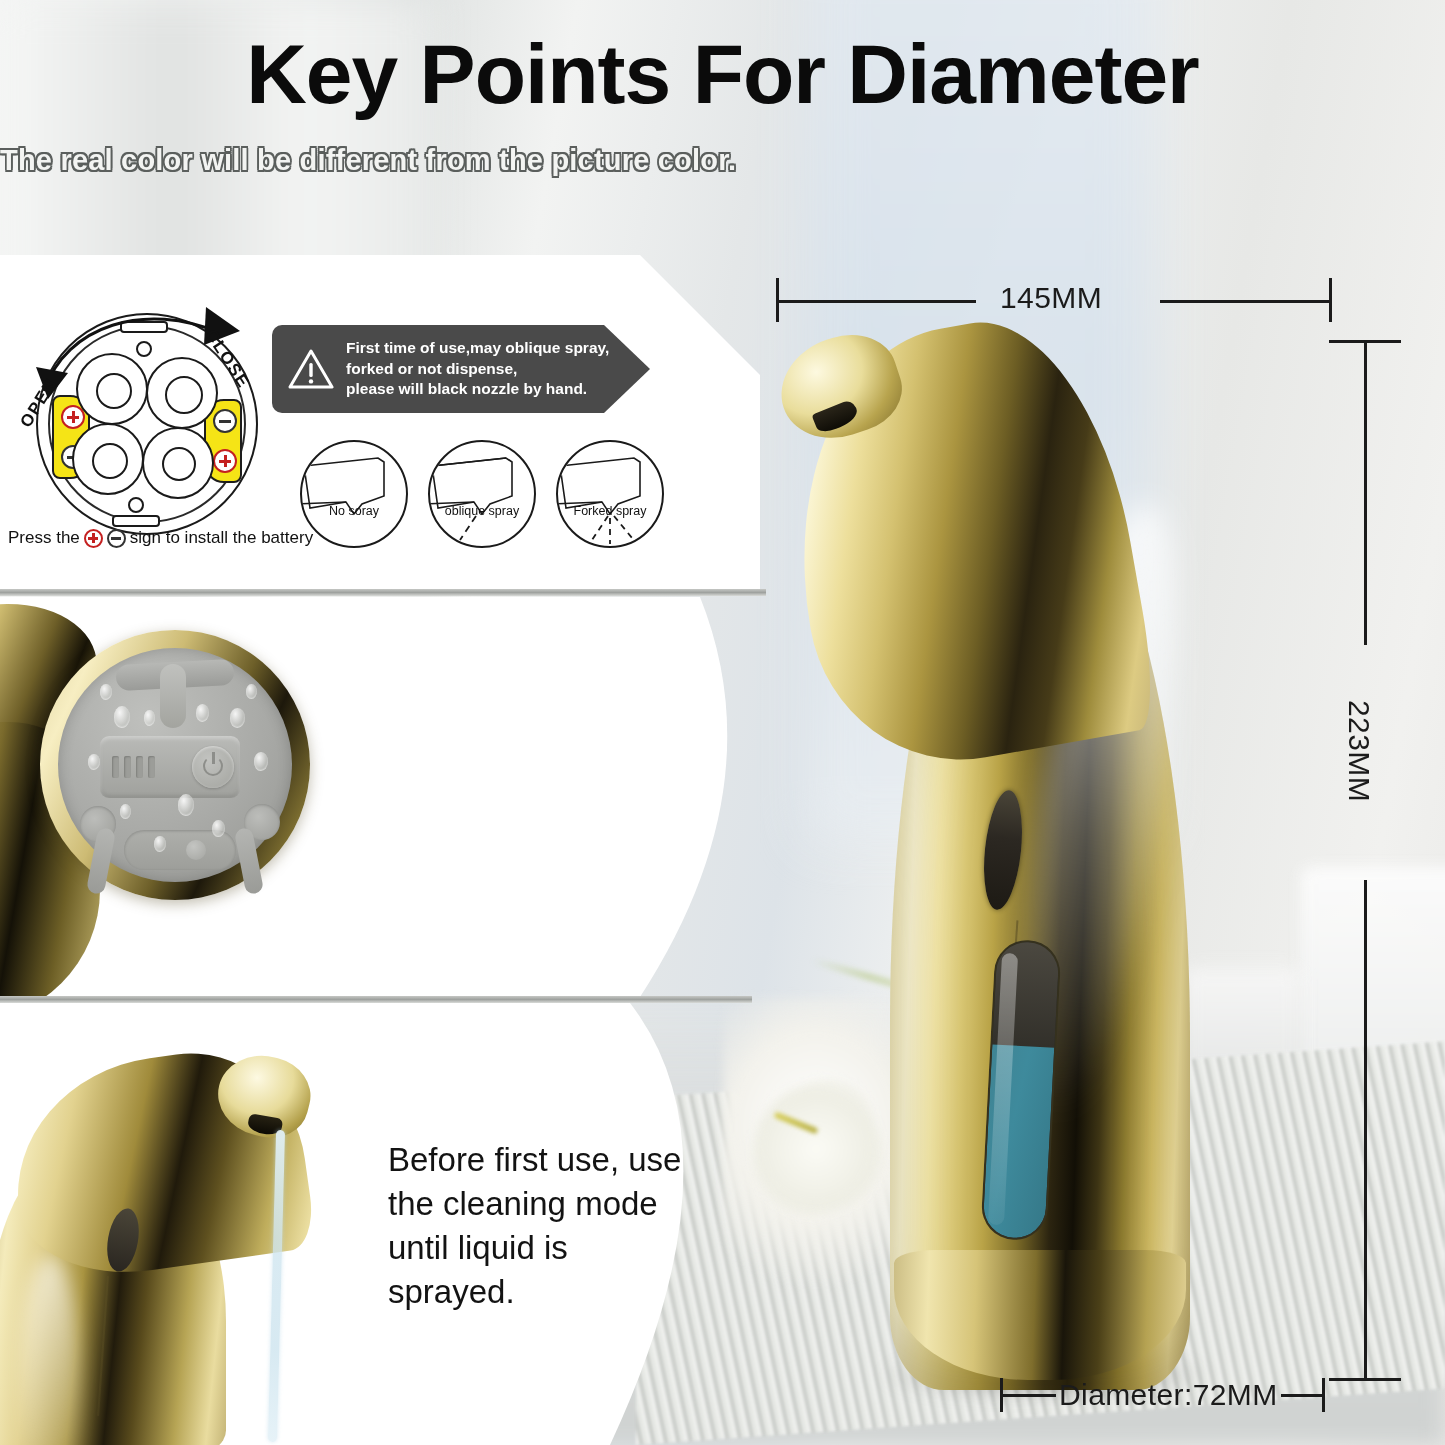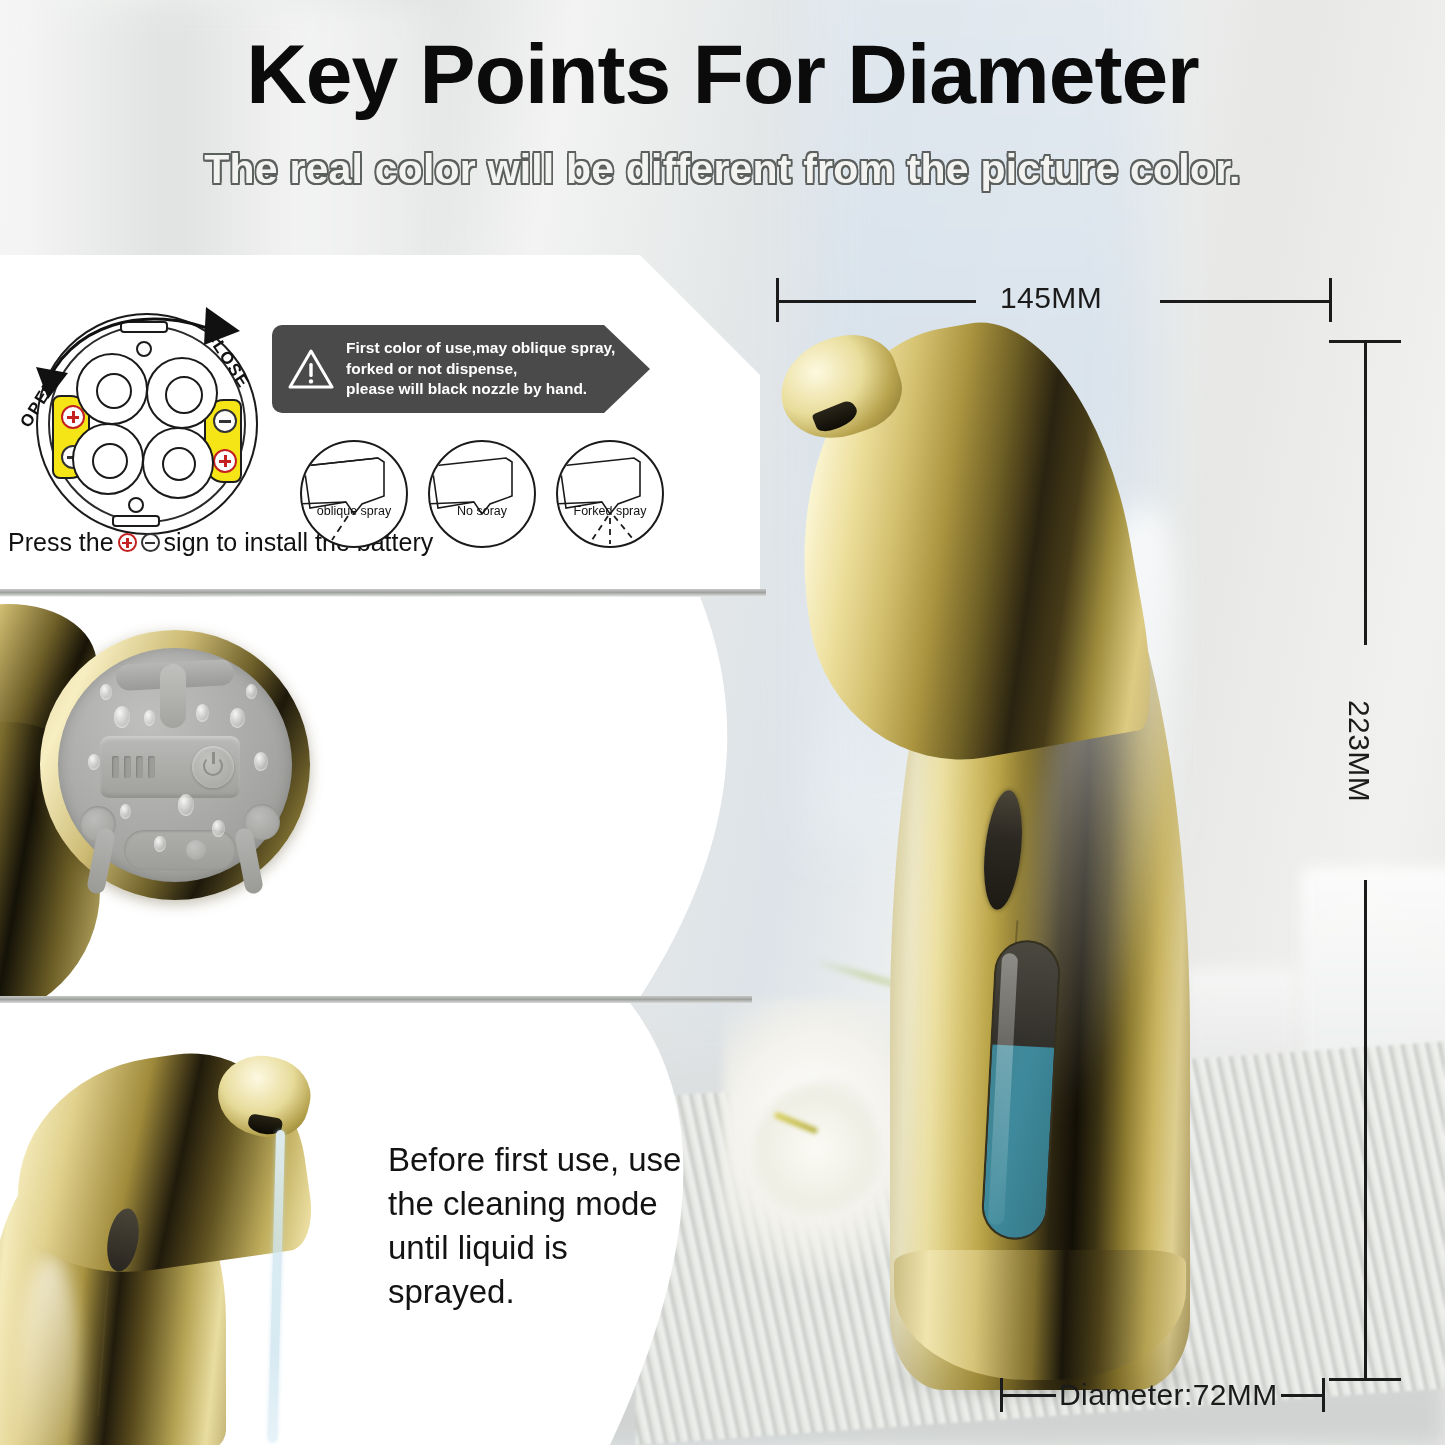--- a/index.html
+++ b/index.html
@@ -249,21 +249,21 @@
   .lbl-open {
     position:absolute; left:4px; top:108px; font-size:17px; font-weight:700;
     color:#111; letter-spacing:1.5px; transform:rotate(-58deg);
   }
   .lbl-close {
     position:absolute; left:186px; top:64px; font-size:17px; font-weight:700;
     color:#111; letter-spacing:1.5px; transform:rotate(57deg);
   }
   .batt-caption {
     position:absolute; left:8px; top:528px; width:300px;
-    font-size:25px; color:#111; font-weight:500;
+    font-size:17px; color:#111; font-weight:500;
     display:flex; align-items:center; gap:4px; white-space:nowrap;
   }
   .cap-sym { display:inline-block; width:19px; height:19px; border-radius:50%;
     border:2px solid #c42020; position:relative; flex:none; }
   .cap-sym.minus { border-color:#333; }
   .cap-sym.plus::before, .cap-sym.plus::after {
     content:""; position:absolute; background:#c42020; }
   .cap-sym.plus::before { left:2.5px; top:6.5px; width:10px; height:2.5px; }
   .cap-sym.plus::after { left:6.5px; top:2.5px; width:2.5px; height:10px; }
   .cap-sym.minus::before { content:""; position:absolute; left:2.5px; top:6.5px;
@@ -421,22 +421,22 @@
     text-align:left; font-size:33px; line-height:1.33; color:#131313;
   }
 
   
   .hdr-title {
     position:absolute; left:0; top:26px; width:100%; text-align:center;
     font-size:84px; font-weight:700; color:#0b0b0b; letter-spacing:-1px;
     font-family:"Liberation Sans", sans-serif;
   }
   .hdr-sub {
-    position:absolute; left:0; top:140px; width:100%; text-align:center;
-    font-size:41px; font-weight:700; color:#f3f4f2; line-height:1.42;
+    position:absolute; left:0; top:140px; width:100%; text-align:left;
+    font-size:29px; font-weight:700; color:#f3f4f2; line-height:1.42;
     text-shadow:
       -1.6px -1.6px 0 #5b5f5d, 1.6px -1.6px 0 #5b5f5d,
       -1.6px 1.6px 0 #5b5f5d, 1.6px 1.6px 0 #5b5f5d,
       0 -1.8px 0 #5b5f5d, 0 1.8px 0 #5b5f5d,
       -1.8px 0 0 #5b5f5d, 1.8px 0 0 #5b5f5d;
     letter-spacing:.2px;
   }
 </style>
 </head>
 <body>
@@ -542,42 +542,42 @@
     <span>sign to install the battery</span>
   </div>
 
   <div class="warn-box">
     <svg class="warn-tri" viewBox="0 0 46 42">
       <path d="M23 3 L44 39 L2 39 Z" fill="none" stroke="#fff" stroke-width="3" stroke-linejoin="round"></path>
       <rect x="21.3" y="15" width="3.4" height="14" rx="1.5" fill="#fff"></rect>
       <circle cx="23" cy="33.4" r="2.2" fill="#fff"></circle>
     </svg>
     <div class="warn-text">
-      <div>First color of use,may oblique spray,</div>
+      <div>First time of use,may oblique spray,</div>
       <div>forked or not dispense,</div>
       <div>please will black nozzle by hand.</div>
     </div>
   </div>
 
   <div class="spray-row">
+    <div class="spray-c">
+      <svg width="108" height="108" viewBox="0 0 108 108">
+        <path d="M2 24 L76 16 L82 20 L82 54 L60 62 L52 72 L44 60 L8 66 Z" fill="none" stroke="#1a1a1a" stroke-width="1.6"></path>
+        <path d="M-6 62 L44 60" stroke="#1a1a1a" stroke-width="1.6" fill="none"></path>
+      </svg>
+      <div class="spray-lbl">No soray</div>
+    </div>
     <div class="spray-c">
       <svg width="108" height="108" viewBox="0 0 108 108">
         <path d="M2 24 L76 16 L82 20 L82 54 L60 62 L52 72 L44 60 L8 66 Z" fill="none" stroke="#1a1a1a" stroke-width="1.6"></path>
         <path d="M2 24 L76 16" stroke="#1a1a1a" stroke-width="1.6" fill="none"></path>
         <path d="M-6 62 L44 60" stroke="#1a1a1a" stroke-width="1.6" fill="none"></path>
         <path d="M46 74 L30 98" stroke="#1a1a1a" stroke-width="1.8" fill="none" stroke-dasharray="7 5"></path>
       </svg>
       <div class="spray-lbl">oblique spray</div>
-    </div>
-    <div class="spray-c">
-      <svg width="108" height="108" viewBox="0 0 108 108">
-        <path d="M2 24 L76 16 L82 20 L82 54 L60 62 L52 72 L44 60 L8 66 Z" fill="none" stroke="#1a1a1a" stroke-width="1.6"></path>
-        <path d="M-6 62 L44 60" stroke="#1a1a1a" stroke-width="1.6" fill="none"></path>
-      </svg>
-      <div class="spray-lbl">No soray</div>
     </div>
     <div class="spray-c">
       <svg width="108" height="108" viewBox="0 0 108 108">
         <path d="M2 24 L76 16 L82 20 L82 54 L60 62 L52 72 L44 60 L8 66 Z" fill="none" stroke="#1a1a1a" stroke-width="1.6"></path>
         <path d="M-6 62 L44 60" stroke="#1a1a1a" stroke-width="1.6" fill="none"></path>
         <path d="M50 74 L34 98 M52 76 L52 102 M56 74 L74 96" stroke="#1a1a1a" stroke-width="1.8" fill="none" stroke-dasharray="6 5"></path>
       </svg>
       <div class="spray-lbl">Forked spray</div>
     </div>
   </div>

